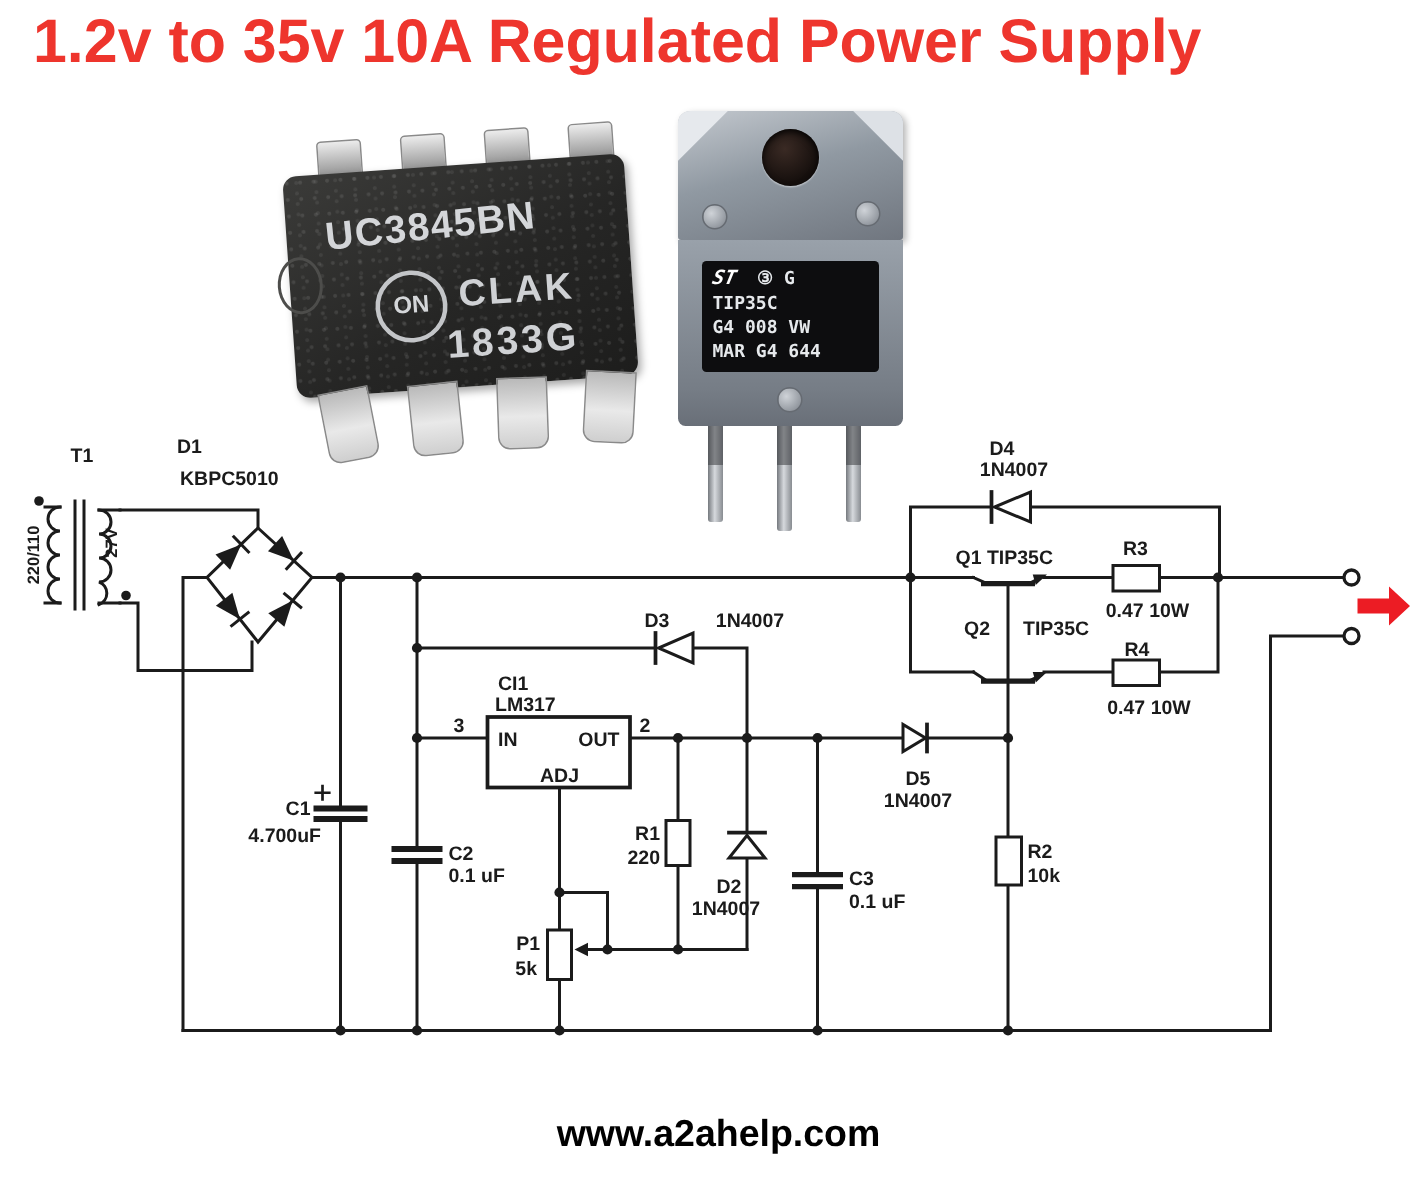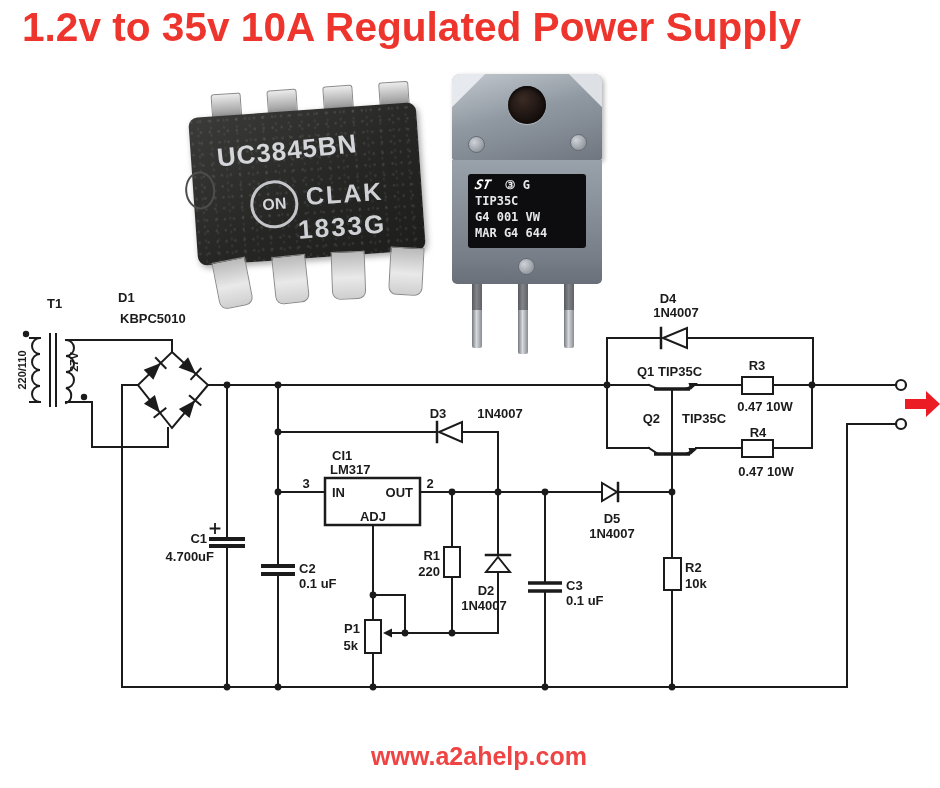--- a/index.html
+++ b/index.html
@@ -3,21 +3,21 @@
 <meta charset="utf-8">
 <style>
   html,body{margin:0;padding:0;background:#ffffff;width:940px;height:788px;overflow:hidden;
             font-family:"Liberation Sans",sans-serif;}
   .page{position:relative;width:940px;height:788px;background:#fff;}
 
   
   .title{position:absolute;left:22px;top:4px;width:910px;font-size:41px;font-weight:bold;
          color:#ee352d;letter-spacing:0px;white-space:nowrap;transform:scaleX(0.99);transform-origin:left;}
   .footer{position:absolute;left:18px;right:0;top:742px;text-align:center;font-size:25px;
-          font-weight:bold;color:#ef4444;}
+          font-weight:bold;color:#000000;}
   .watermark{position:absolute;left:225px;top:540px;font-size:64px;font-weight:bold;
              letter-spacing:2px;color:rgba(229,210,146,0.78);pointer-events:none;z-index:5;
              text-shadow:0 0 1px rgba(255,255,255,0.6);}
 
   
   .chip-photo{position:absolute;left:183px;top:84px;width:252px;height:212px;}
   .chip-rot{position:absolute;left:10px;top:26px;width:228px;height:148px;transform:rotate(-4deg);}
   .chip-body{position:absolute;left:0;top:0;width:228px;height:148px;border-radius:9px;
              background:linear-gradient(150deg,#3b3b39 0%,#262625 55%,#1d1d1c 100%);
              background-blend-mode:normal;box-shadow:2px 3px 6px rgba(0,0,0,0.35);}
@@ -110,21 +110,21 @@
       <div class="to-cut-l"></div>
       <div class="to-cut-r"></div>
       <div class="to-hole"></div>
       <div class="to-screw" style="left:16px;top:62px"></div>
       <div class="to-screw" style="left:118px;top:60px"></div>
     </div>
     <div class="to-body">
       <div class="to-plate">
         <div><span class="st-logo">ST</span><span>③ G</span></div>
         <div>TIP35C</div>
-        <div>G4 001 VW</div>
+        <div>G4 008 VW</div>
         <div>MAR G4 644</div>
       </div>
       <div class="to-screw" style="left:66px;top:98px"></div>
     </div>
     <div class="leg" style="left:24px">
         <div class="leg-top"></div>
       </div>
     <div class="leg mid" style="left:70px">
         <div class="leg-top"></div>
       </div>

